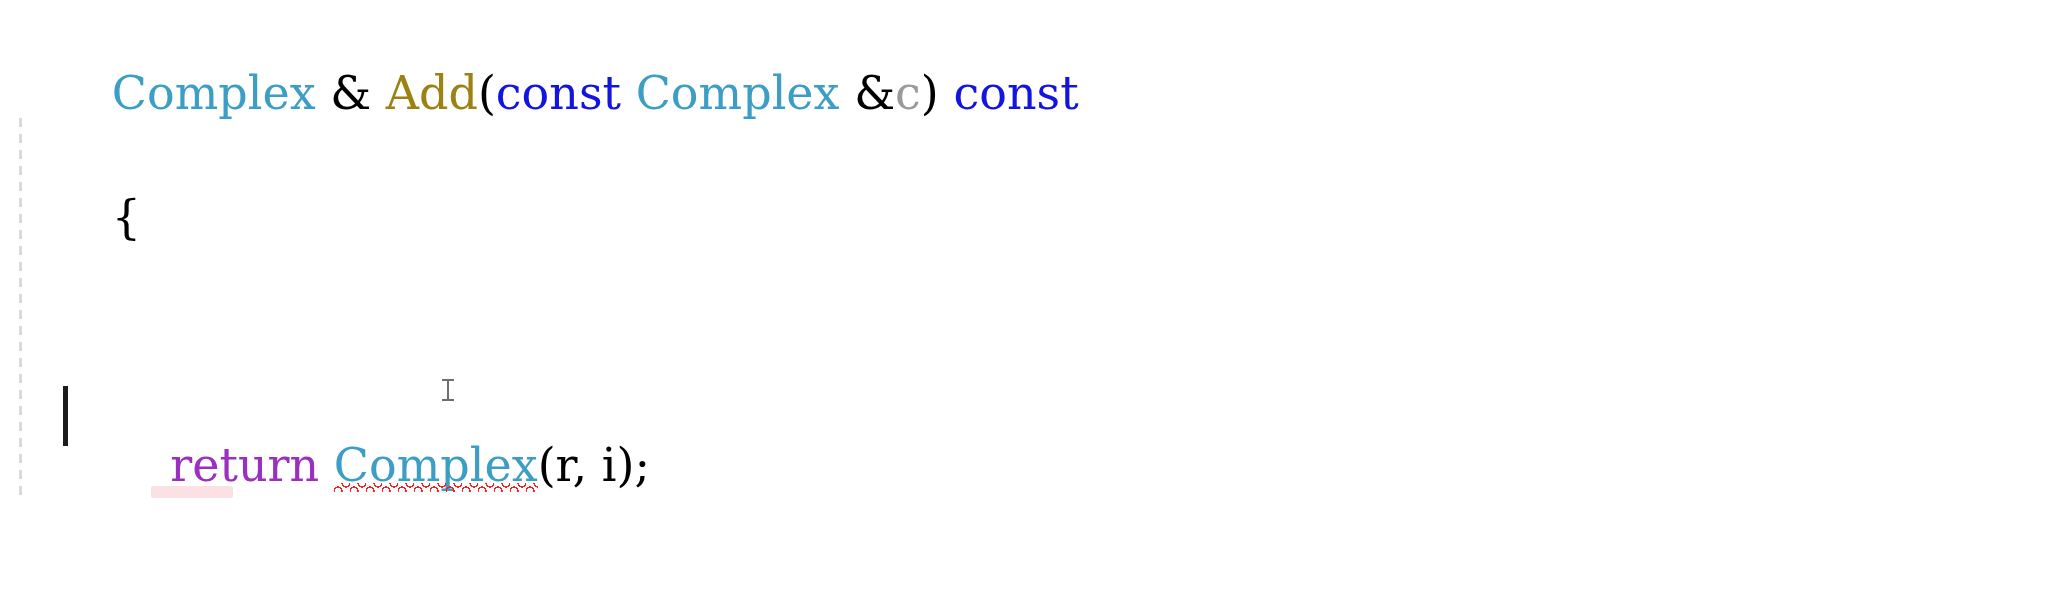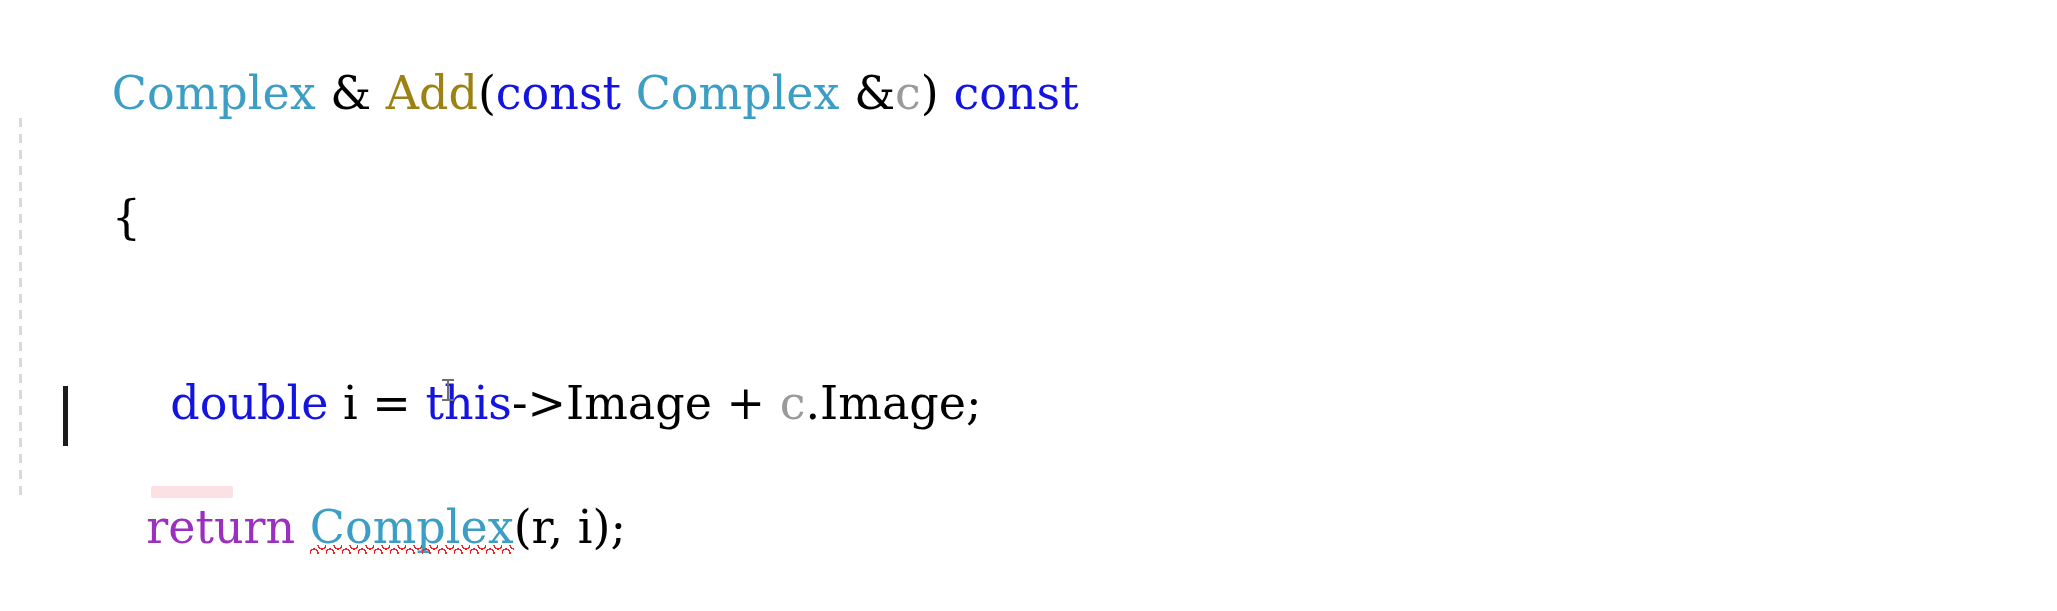--- a/index.html
+++ b/index.html
@@ -135,25 +135,22 @@
 
     <div class="code-line" style="top:0;padding-left:24px;">
       <span class="tok-type">Complex</span><span class="tok-plain"> </span><span class="tok-punct">&amp;</span><span class="tok-plain"> </span><span class="tok-func">Add</span><span class="tok-punct">(</span><span class="tok-keyword">const</span><span class="tok-plain"> </span><span class="tok-type">Complex</span><span class="tok-plain"> </span><span class="tok-punct">&amp;</span><span class="tok-param">c</span><span class="tok-punct">)</span><span class="tok-plain"> </span><span class="tok-keyword">const</span>
     </div>
 
     <div class="code-line" style="top:62px;padding-left:24px;">
       <span class="tok-punct">{</span>
     </div>
 
 
-    <div class="code-line" style="top:186px;padding-left:24px;">
-      <span class="tok-plain">    </span><span class="tok-keyword">double</span><span class="tok-plain"> </span><span class="tok-plain">i</span><span class="tok-plain"> = </span><span class="tok-keyword">this</span><span class="tok-plain">-&gt;Image + </span><span class="tok-param">c</span><span class="tok-plain">.Image;</span>
-    </div>
 
-    <div class="code-line" style="top:248px;">
+    <div class="code-line" style="top:248px;padding-left:24px;">
       <span class="tok-plain">    </span><span class="tok-ctrl">return</span><span class="tok-plain"> </span><span class="squiggle tok-type">Complex</span><span class="tok-plain">(r, i);</span>
     </div>
 
   </div>
 
   <div class="caret" style="left:63px;top:386px;height:60px;"></div>
 
   <div class="ibeam" style="left:441px;top:379px;">
     <div class="cap-top"></div>
     <div class="stem"></div>

